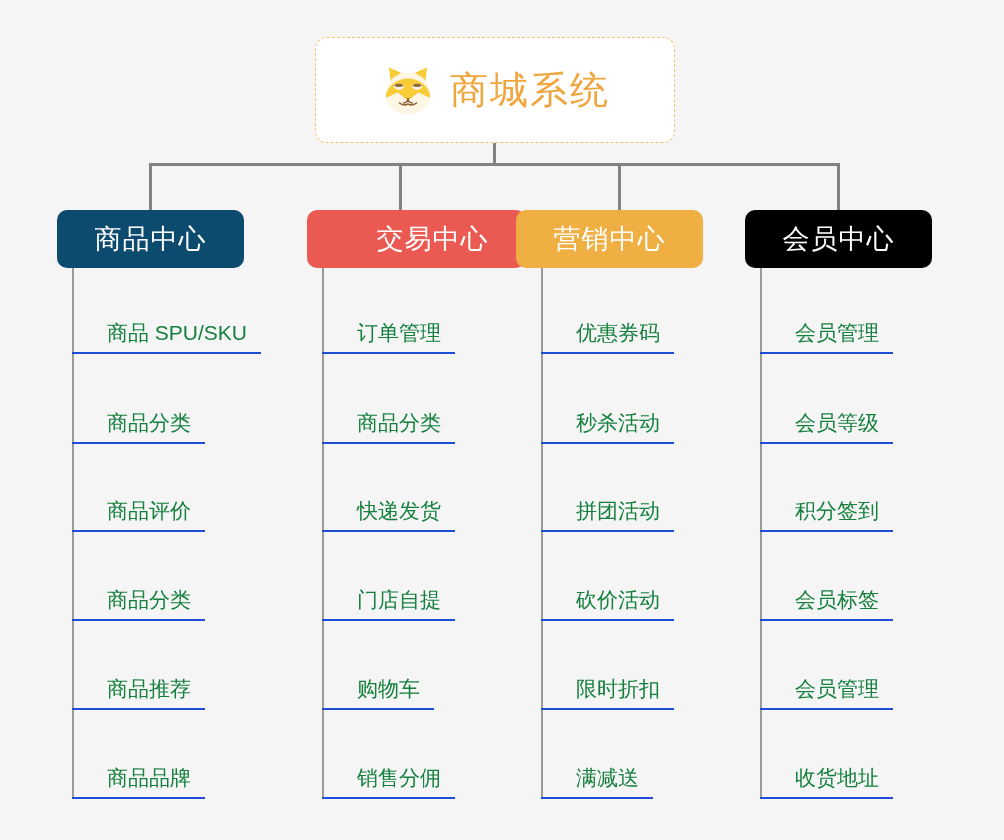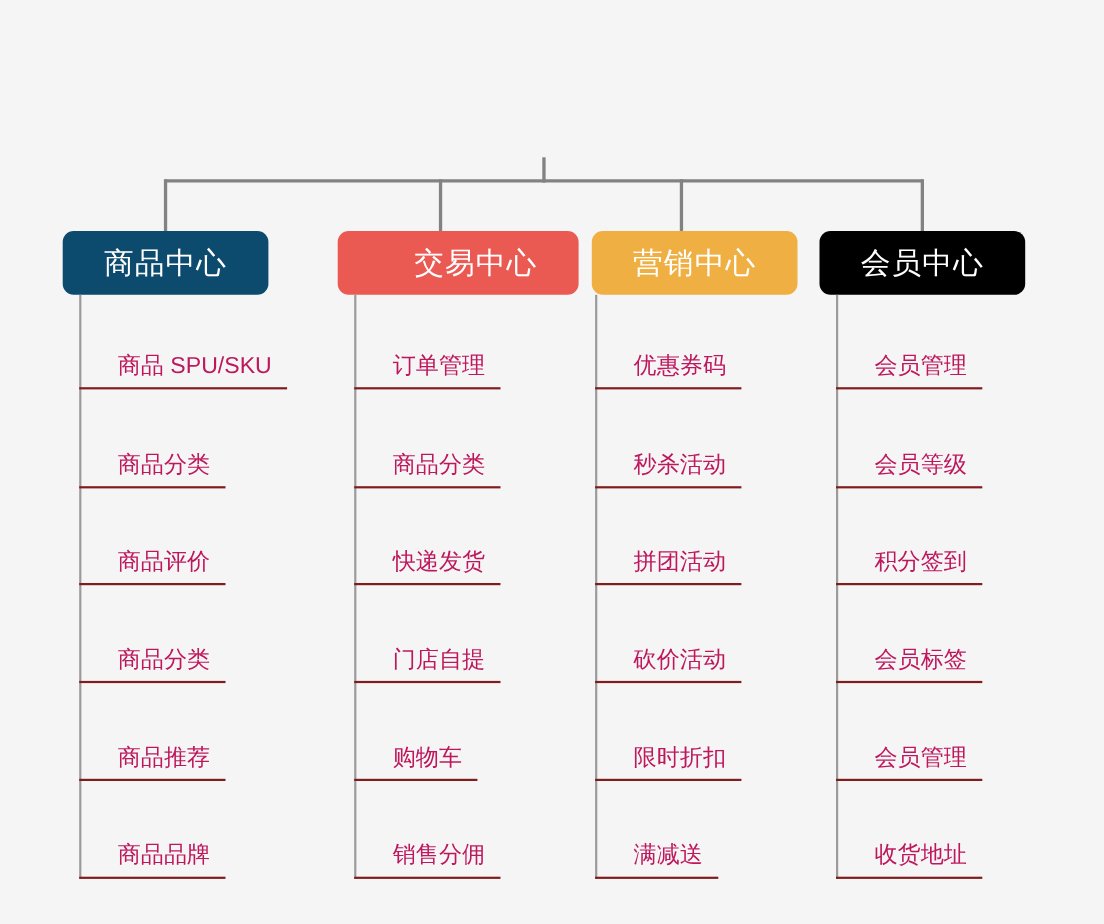--- a/index.html
+++ b/index.html
@@ -36,21 +36,21 @@
 
   
   .branch-header{
     position:absolute;top:210px;width:187px;height:58px;
     border-radius:10px;display:flex;align-items:center;justify-content:center;
     color:#ffffff;font-size:27px;letter-spacing:1px;white-space:nowrap;
     cursor:default;
   }
   .branch-0 .branch-header{left:57px;}
   .branch-1 .branch-header{left:307px;}
-  .branch-2 .branch-header{left:538px;}
+  .branch-2 .branch-header{left:516px;}
   .branch-3 .branch-header{left:745px;}
 
   
   .trunk{
     position:absolute;top:268px;width:2px;height:531px;background:#9b9b9b;
   }
   .branch-0 .trunk{left:72px;}
   .branch-1 .trunk{left:322px;}
   .branch-2 .trunk{left:541px;}
   .branch-3 .trunk{left:760px;}
@@ -66,36 +66,53 @@
   .leaf-0{top:52px;}   
   .leaf-1{top:141px;align-items:center;}  
   .leaf-2{top:230px;justify-content:center;}  
   .leaf-3{top:319px;}  
   .leaf-4{top:408px;}  
   .leaf-5{top:497px;}  
 
   .leaf-label{
     display:inline-block;white-space:nowrap;
     padding:0 14px 5px 35px;
-    border-bottom:2px solid #7f1d1d;
-    font-size:21px;color:#be185d;line-height:28px;
+    border-bottom:2px solid #1d4ed8;
+    font-size:21px;color:#15803d;line-height:28px;
   }
 </style>
 </head>
 <body>
 
 <div class="canvas">
 
   <div class="line root-drop"></div>
   <div class="line bus"></div>
   <div class="line drop drop-0"></div>
   <div class="line drop drop-1"></div>
   <div class="line drop drop-2"></div>
   <div class="line drop drop-3"></div>
 
+  <div class="root-node">
+    <span class="root-icon">
+      <svg viewBox="0 0 64 60" width="56" height="52" aria-hidden="true">
+        <path d="M10,4 L24,10 L12,21 Z" fill="#f6cb36"></path>
+        <path d="M54,4 L40,10 L52,21 Z" fill="#f6cb36"></path>
+        <ellipse cx="32" cy="34" rx="26" ry="24" fill="#fdf6e4"></ellipse>
+        <path d="M6.5,36 A26,24 0 0 1 57.5,36 L57,39 L44,33 L32,42 L20,33 L7,39 Z" fill="#f6cb36"></path>
+        <ellipse cx="21.5" cy="26" rx="6" ry="3.6" fill="#fdf6e4"></ellipse>
+        <ellipse cx="42.5" cy="26" rx="6" ry="3.6" fill="#fdf6e4"></ellipse>
+        <path d="M16,25 a6,4 0 0 1 11,0 a6,2.6 0 0 1 -11,0 Z" fill="#8a5a26" opacity="0.9"></path>
+        <path d="M37,25 a6,4 0 0 1 11,0 a6,2.6 0 0 1 -11,0 Z" fill="#8a5a26" opacity="0.9"></path>
+        <path d="M29,38 q3,3 6,0 l-3,3 Z" fill="#8a5a26"></path>
+        <path d="M32,40 q0,4 -5,5 M32,40 q0,4 5,5 M22,45 q5,4 10,1 M42,45 q-5,4 -10,1" stroke="#8a5a26" stroke-width="1.6" fill="none" stroke-linecap="round"></path>
+      </svg>
+    </span>
+    <span class="root-title">商城系统</span>
+  </div>
 
   <div class="branch branch-0">
     <div class="branch-header" style="background: #0c4a6e;">商品中心</div>
     <div class="trunk"></div>
     <div class="branch-items">
         <div class="leaf-item leaf-0">
           <span class="leaf-label">商品 SPU/SKU</span>
         </div>
         <div class="leaf-item leaf-1">
           <span class="leaf-label">商品分类</span>

